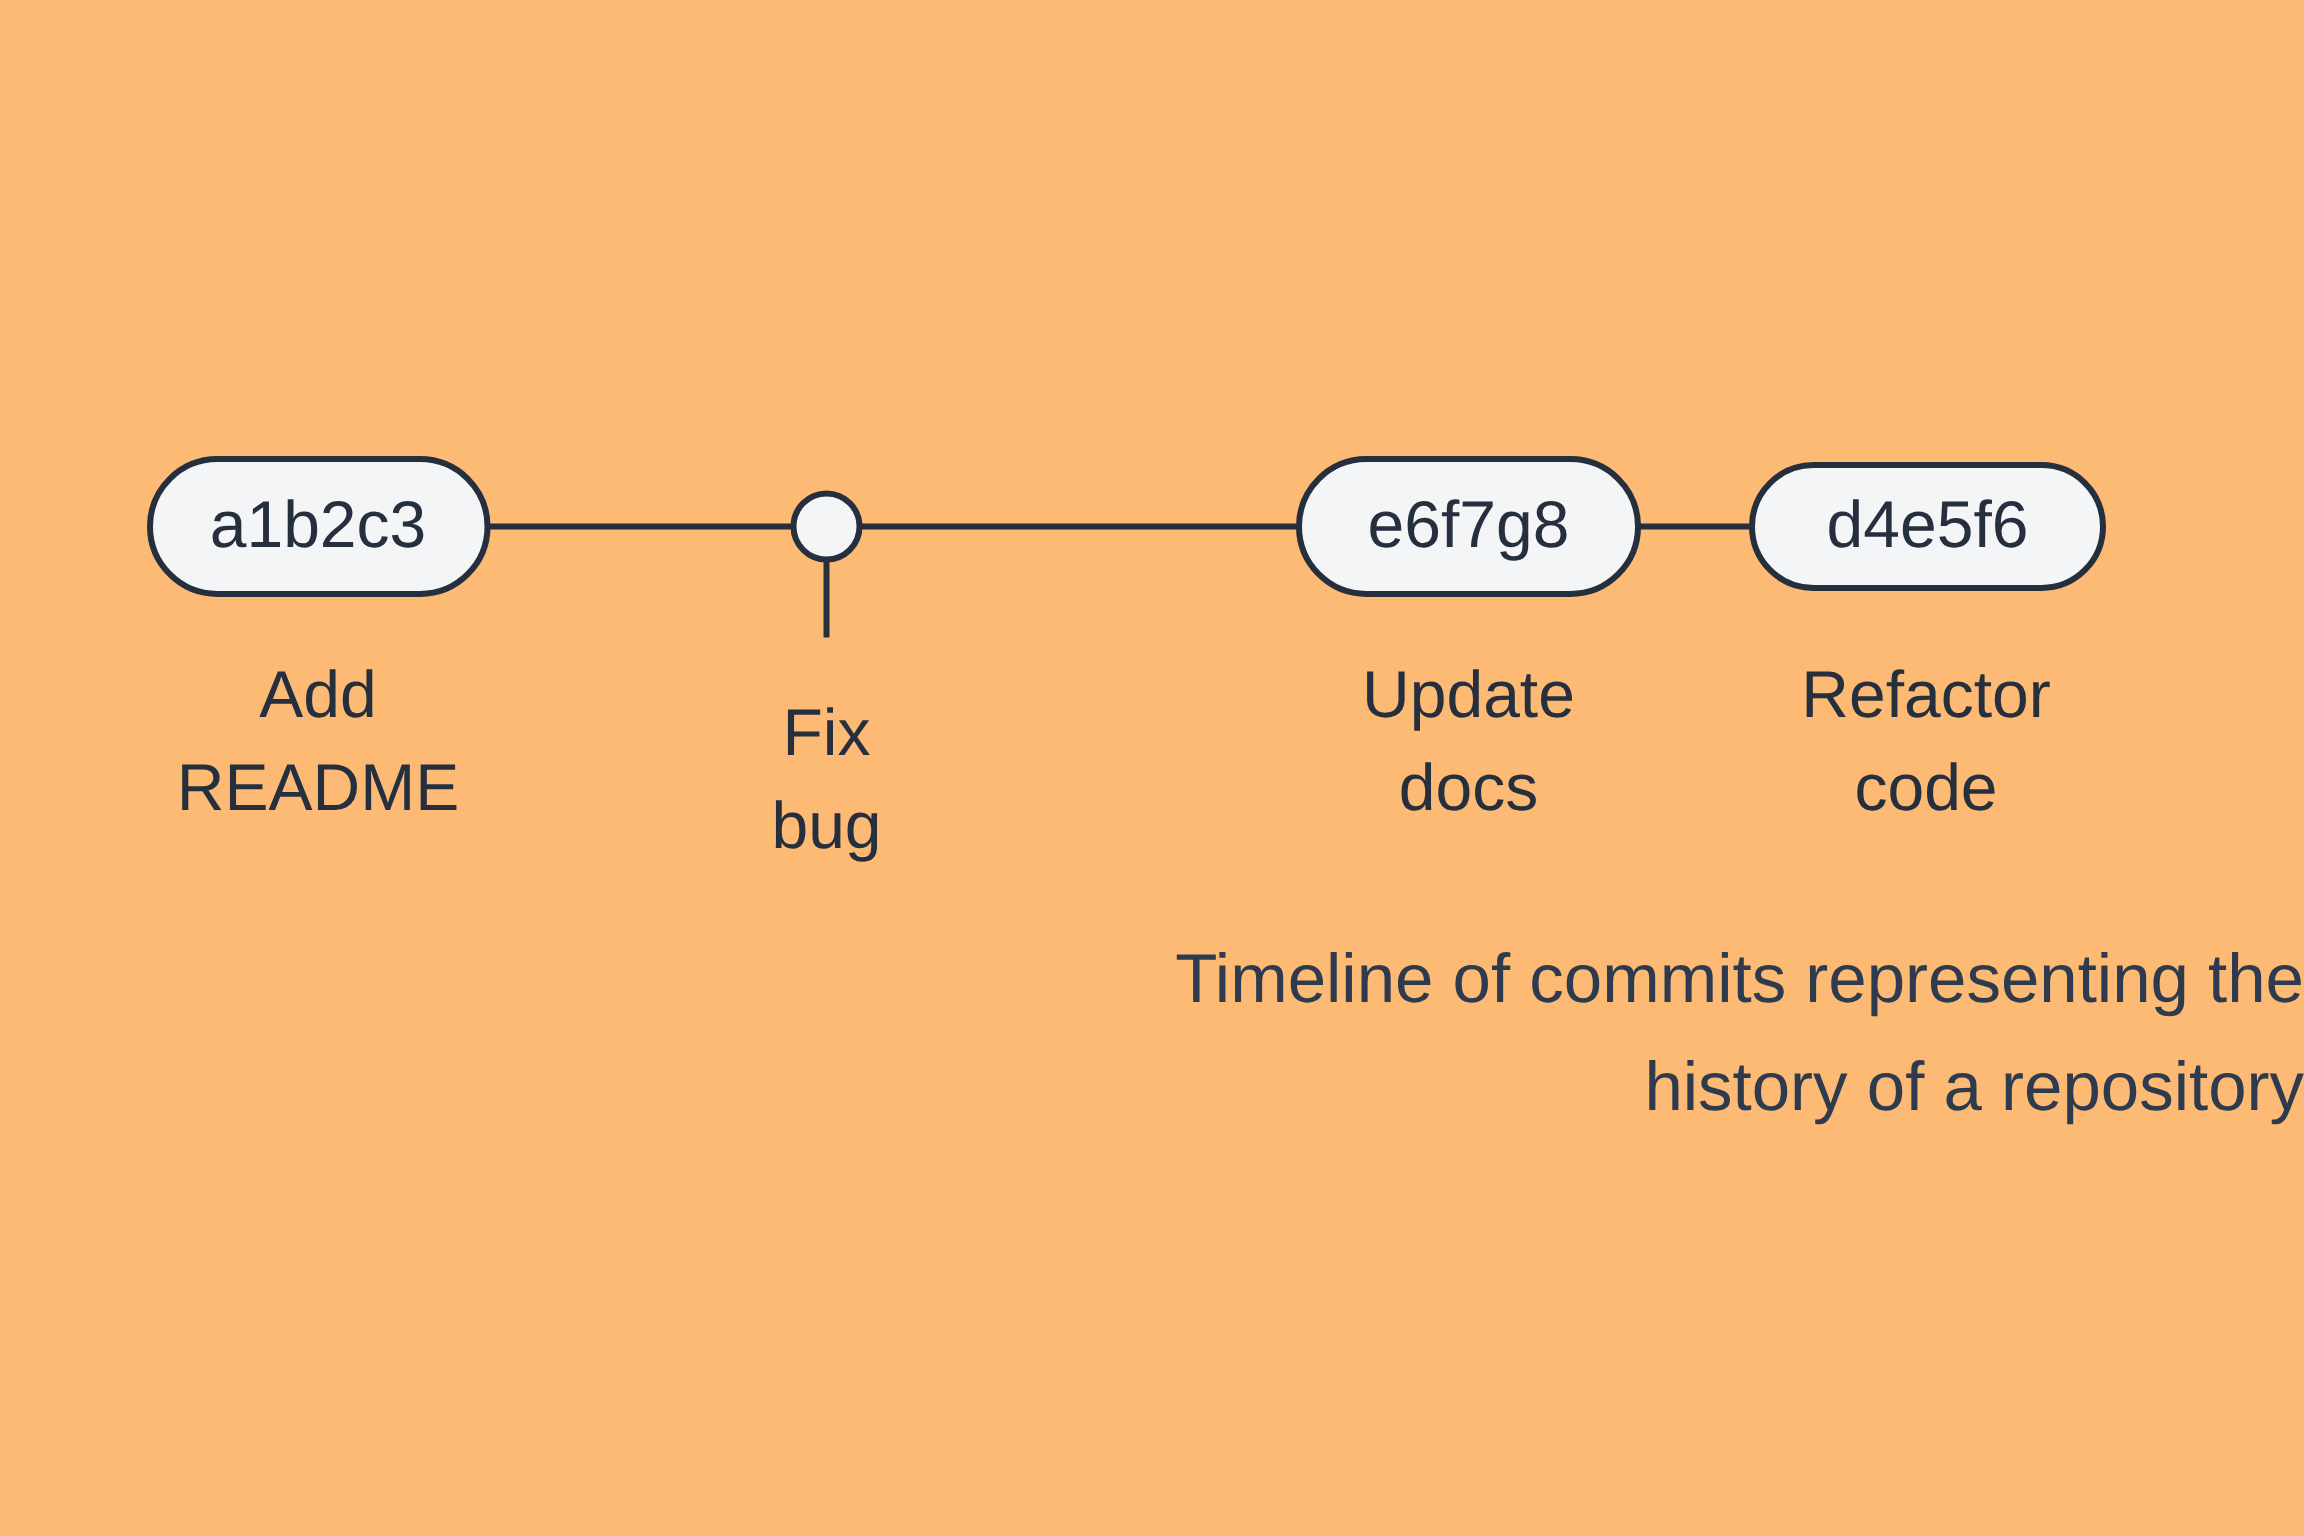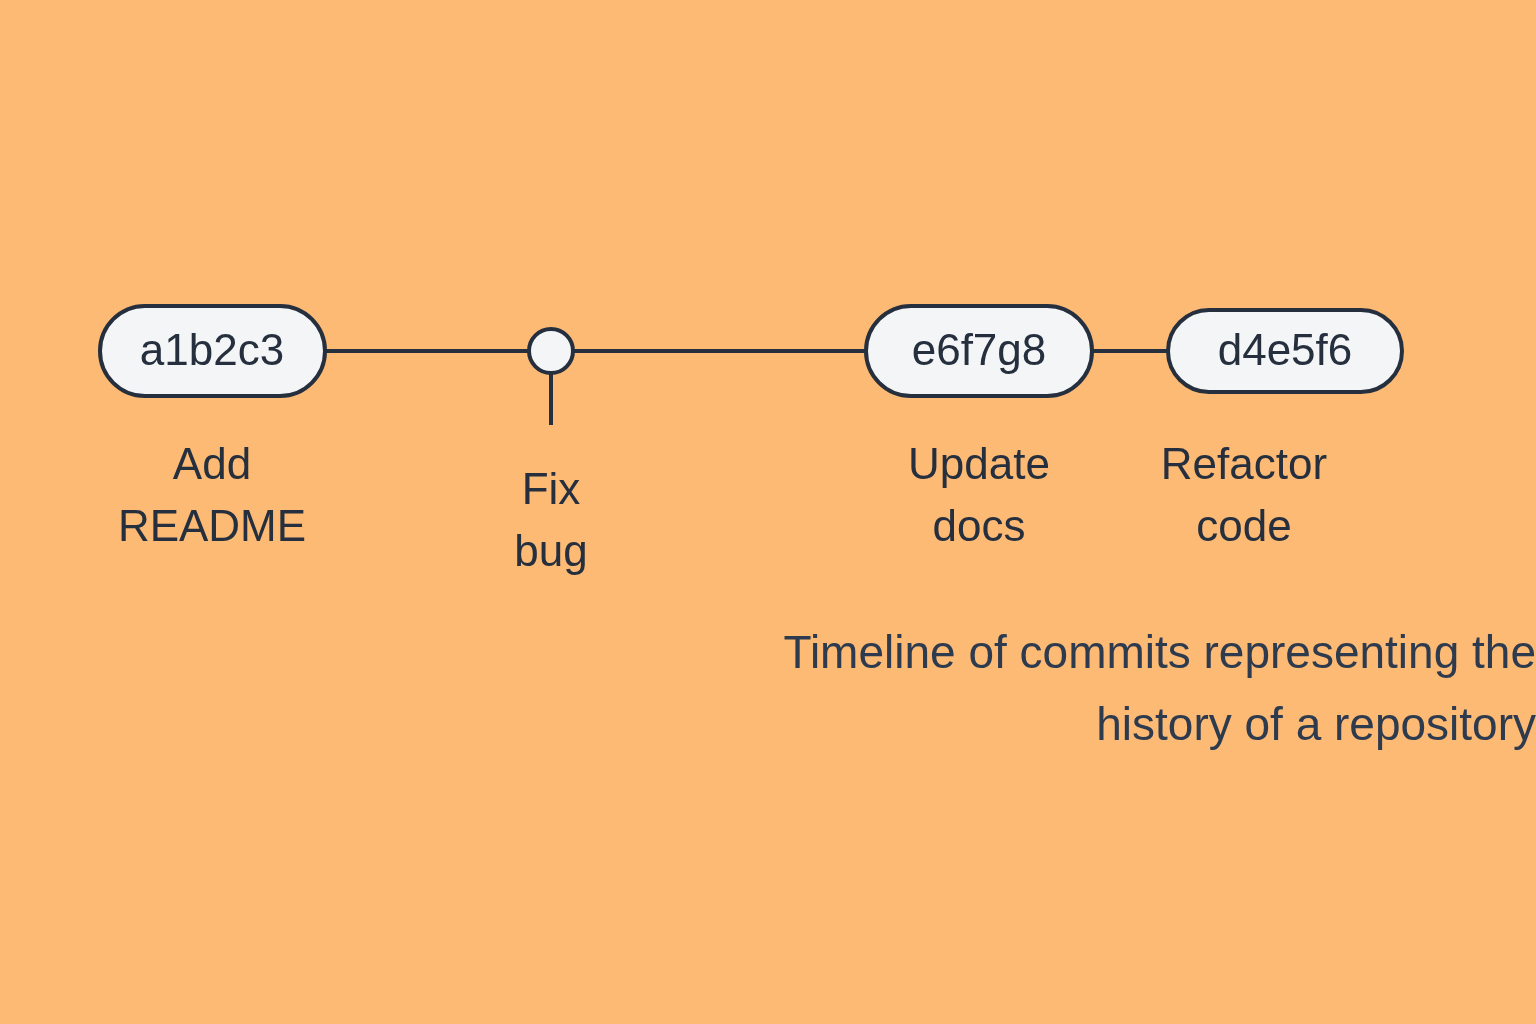--- a/index.html
+++ b/index.html
@@ -108,19 +108,19 @@
 
   <div class="commit-label" style="left:92px; top:433px; width:240px;">Add
 README</div>
 
   <div class="commit-label" style="left:451px; top:433px; width:200px;margin-top:25px;">Fix
 bug</div>
 
   <div class="commit-label" style="left:859px; top:433px; width:240px;">Update
 docs</div>
 
-  <div class="commit-label" style="left:1121px; top:433px; width:246px;">Refactor
+  <div class="commit-label" style="left:1161px; top:433px; width:246px;">Refactor
 code</div>
 
   <div id="diagram-caption">Timeline of commits representing the
 history of a repository</div>
 
 </div>
 
 </body></html>

